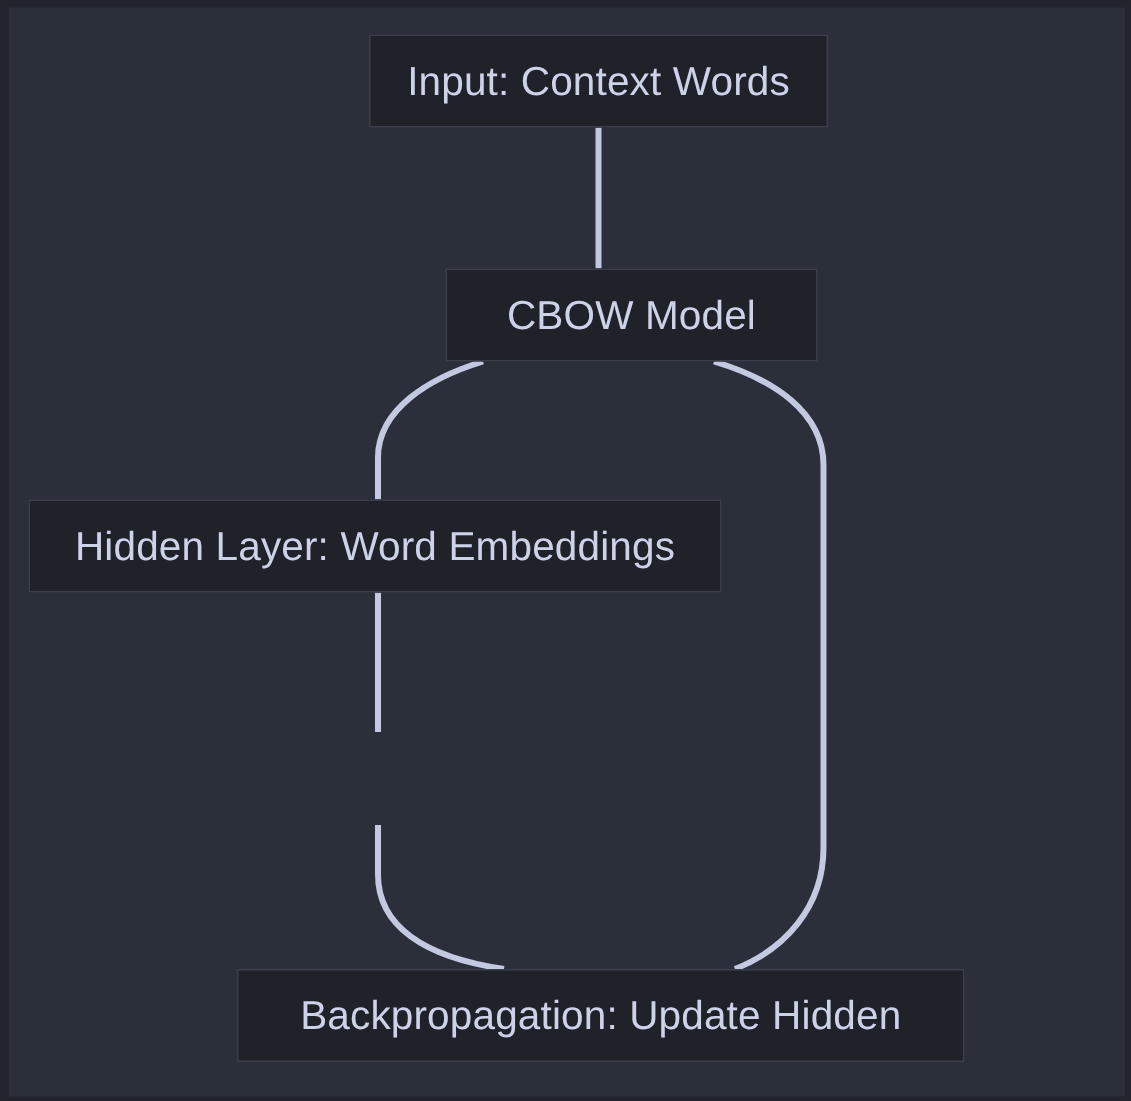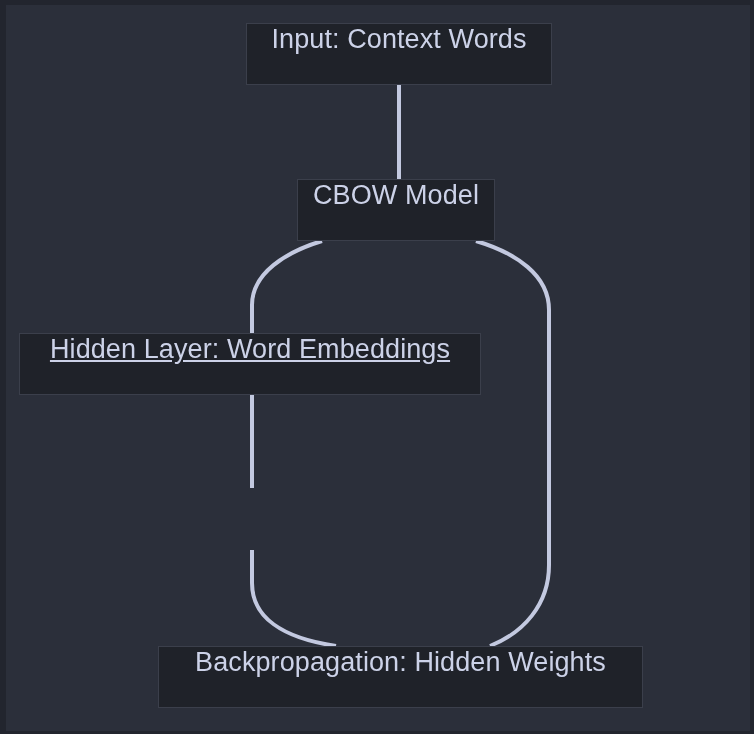--- a/index.html
+++ b/index.html
@@ -38,32 +38,33 @@
     stroke-width: 4;
     stroke-linecap: butt;
   }
 
   .node {
     position: absolute;
     box-sizing: border-box;
     background: #1f2229;
     border: 1px solid #3b3f4b;
     display: flex;
+    align-items: center;
     justify-content: center;
     color: #ccd2e8;
     font-size: 27px;
     letter-spacing: 0.1px;
     white-space: nowrap;
     z-index: 2;
   }
 
   
   #node-input          { left: 240px; top: 18px;  width: 306px; height: 62px; }
-  #node-cbow           { left: 291px; top: 174px; width: 198px; height: 62px; }
-  #node-hidden         { left: 13px;  top: 328px; width: 462px; height: 62px; text-decoration: underline; }
+  #node-cbow           { left: 291px; top: 174px; width: 248px; height: 62px; }
+  #node-hidden         { left: 13px;  top: 328px; width: 462px; height: 62px; }
   #node-output         { left: 96px;  top: 483px; width: 296px; height: 62px; }
   #node-backprop       { left: 152px; top: 641px; width: 485px; height: 62px; }
 </style>
 </head>
 <body>
 
 <div id="diagram-canvas">
 
   <svg id="edge-layer" viewBox="0 0 744 726" width="744" height="726">
 
@@ -85,16 +86,16 @@
   <div class="node" id="node-cbow">
     <span>CBOW Model</span>
   </div>
 
   <div class="node" id="node-hidden">
     <span>Hidden Layer: Word Embeddings</span>
   </div>
 
 
   <div class="node" id="node-backprop">
-    <span>Backpropagation: Hidden Weights</span>
+    <span>Backpropagation: Update Hidden</span>
   </div>
 
 </div>
 
 </body></html>

